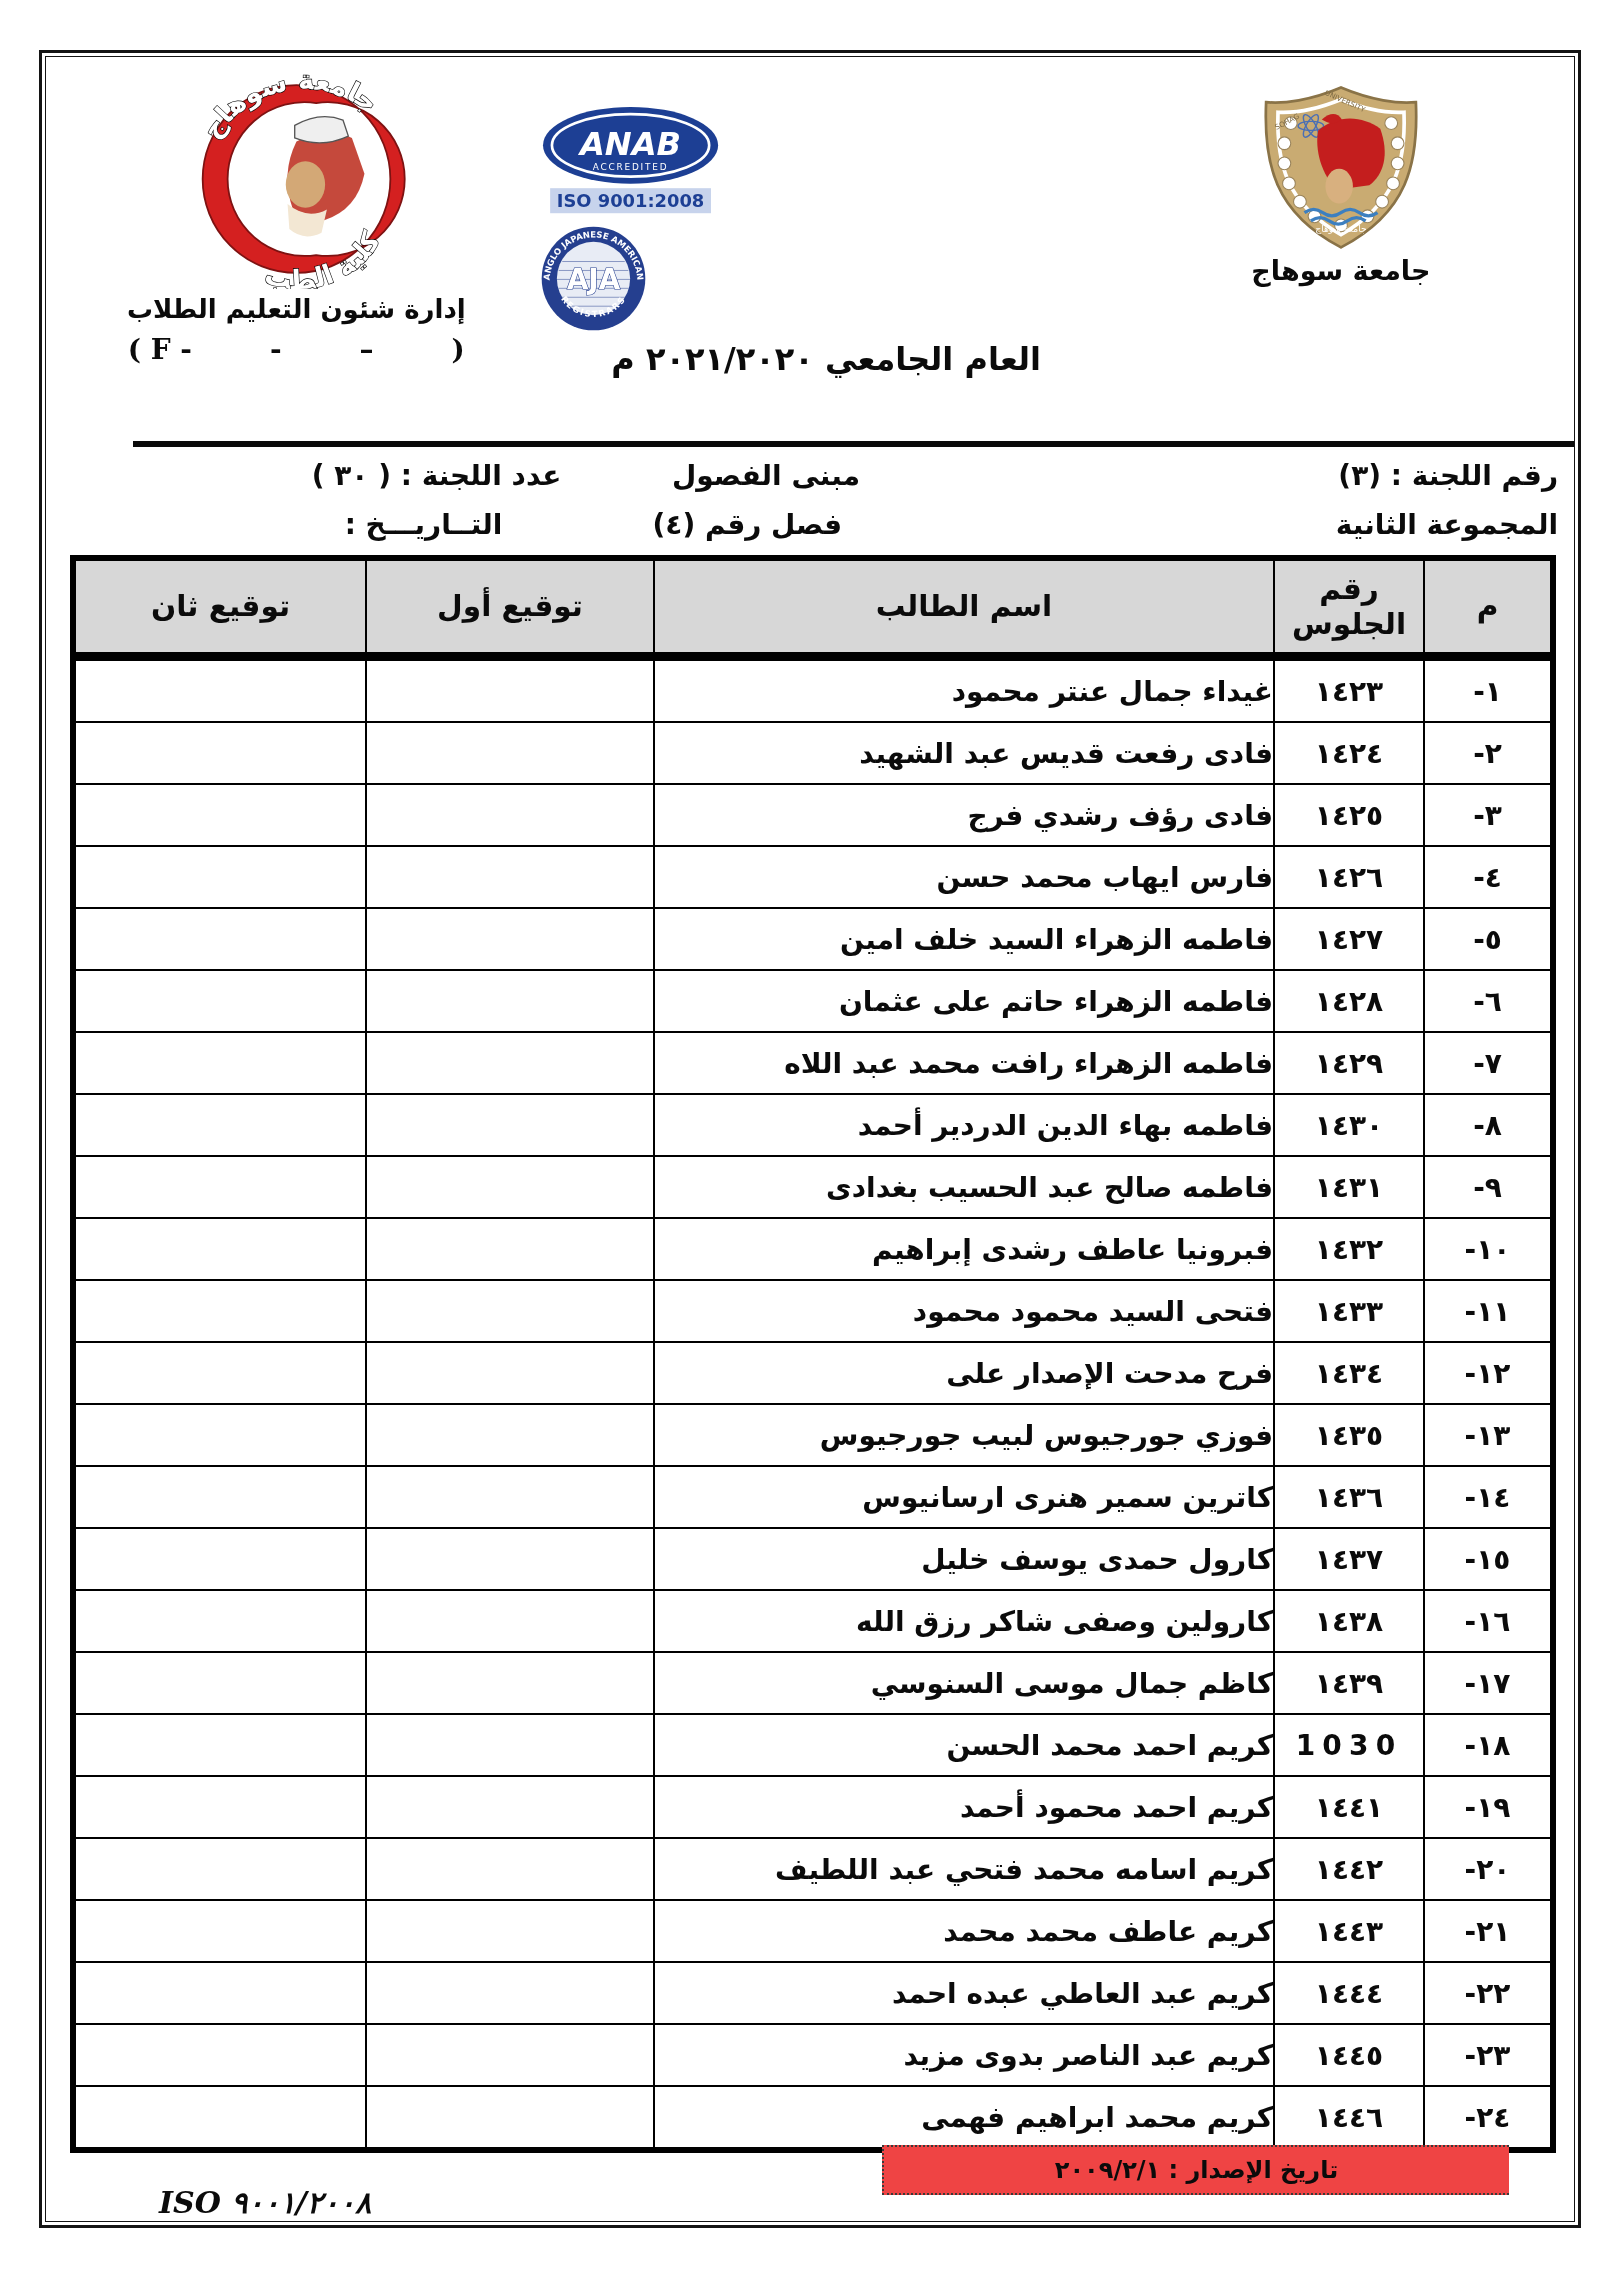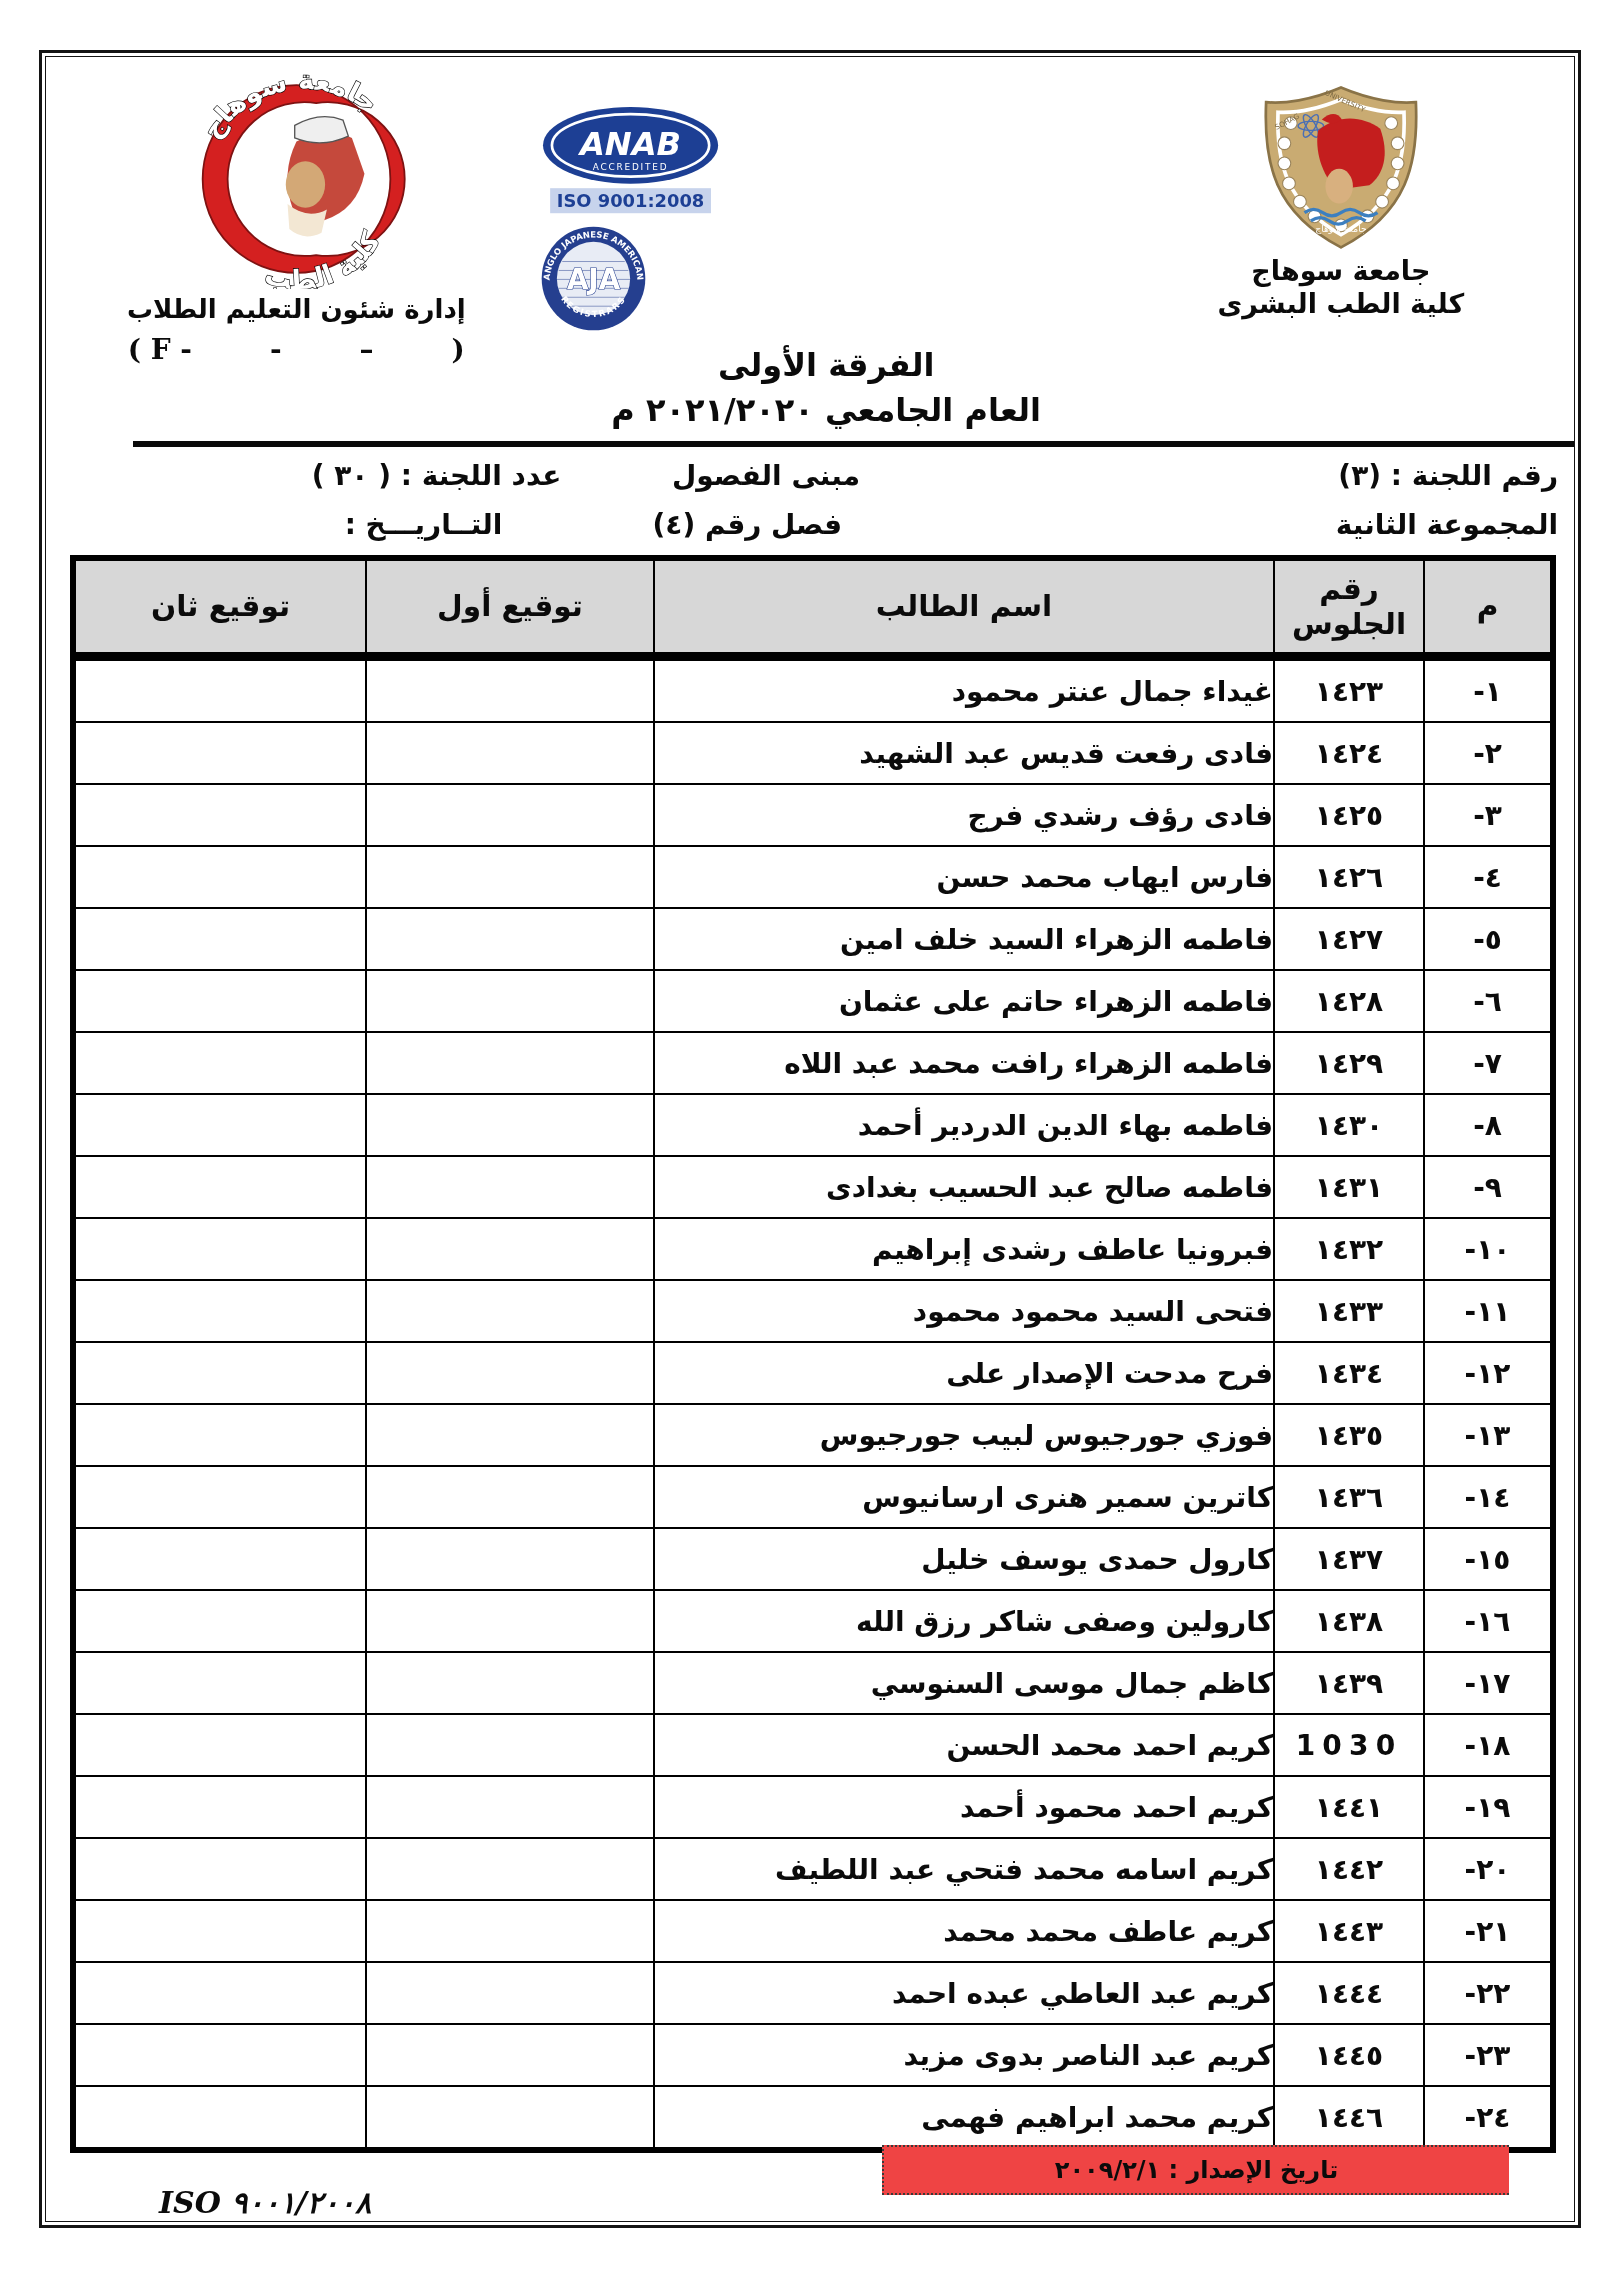--- a/index.html
+++ b/index.html
@@ -99,21 +99,20 @@
       <ellipse cx="93" cy="113" rx="15" ry="19" fill="#d8b07f"></ellipse>
       <g stroke="#3c7fc0" fill="none" stroke-width="3.5">
         <path d="M55,142 q10,-7 20,0 t20,0 t20,0 t20,0"></path>
         <path d="M62,151 q10,-7 20,0 t20,0 t20,0"></path>
       </g>
       <text x="50" y="38" font-size="8" fill="#7d6a45" transform="rotate(-28 50 38)">SOHAG</text>
       <text x="120" y="32" font-size="8" fill="#7d6a45" transform="rotate(24 120 32)">UNIVERSITY</text>
       <text x="95" y="163" font-size="10" fill="#ffffff" text-anchor="middle">جامعة سوهاج</text>
     </svg>
     <div class="uni-name">جامعة سوهاج</div>
-    <div class="fac-name">كلية الطب البشرى</div>
   </div>
 
   <div class="h-col h-center">
     <div class="badges">
       <svg width="184" height="109" viewBox="0 0 205 122">
         <ellipse cx="102" cy="44" rx="98" ry="43" fill="#1d3f94"></ellipse>
         <ellipse cx="102" cy="44" rx="88" ry="35" fill="none" stroke="#ffffff" stroke-width="3"></ellipse>
         <text x="102" y="55" text-anchor="middle" font-size="36" font-weight="bold" font-style="italic" fill="#ffffff">ANAB</text>
         <text x="102" y="72" text-anchor="middle" font-size="10" letter-spacing="2" fill="#ffffff">ACCREDITED</text>
         <rect x="12" y="92" width="180" height="28" fill="#c7d3ec"></rect>
@@ -136,21 +135,20 @@
         </defs>
         <text font-size="9.5" font-weight="bold" fill="#ffffff">
           <textPath href="#ajaTop" startOffset="50%" text-anchor="middle">ANGLO JAPANESE AMERICAN</textPath>
         </text>
         <text font-size="9.5" font-weight="bold" fill="#ffffff" letter-spacing="2">
           <textPath href="#ajaBottom" startOffset="50%" text-anchor="middle">REGISTRARS</textPath>
         </text>
         <text x="61" y="73" text-anchor="middle" font-size="31" font-weight="bold" fill="#ffffff" stroke="#253f8f" stroke-width="1.3" paint-order="stroke">AJA</text>
       </svg>
     </div>
-    <div class="title1">الفرقة الأولى</div>
     <div class="title2">العام الجامعي ٢٠٢١/٢٠٢٠ م</div>
   </div>
 
   <div class="h-col h-left">
     <svg width="269" height="219" viewBox="0 0 300 245">
       <path fill-rule="evenodd" fill="#d42020" stroke="#7e1212" stroke-width="2" d="M150,17 A105,105 0 1 0 150,227 A105,105 0 1 0 150,17 Z
                M172,37 A86,86 0 1 1 172,207 A86,86 0 1 1 172,37 Z"></path>
       <path d="M150,80 q35,-18 62,-4 l14,40 q-8,40 -45,52 l-35,-12 q-14,-40 4,-76 Z" fill="#c0392b" opacity="0.92"></path>
       <path d="M148,62 q28,-16 54,-6 l6,18 q-30,14 -60,2 Z" fill="#efefef" stroke="#555" stroke-width="1.5"></path>
       <ellipse cx="160" cy="128" rx="22" ry="26" fill="#d3a876"></ellipse>

